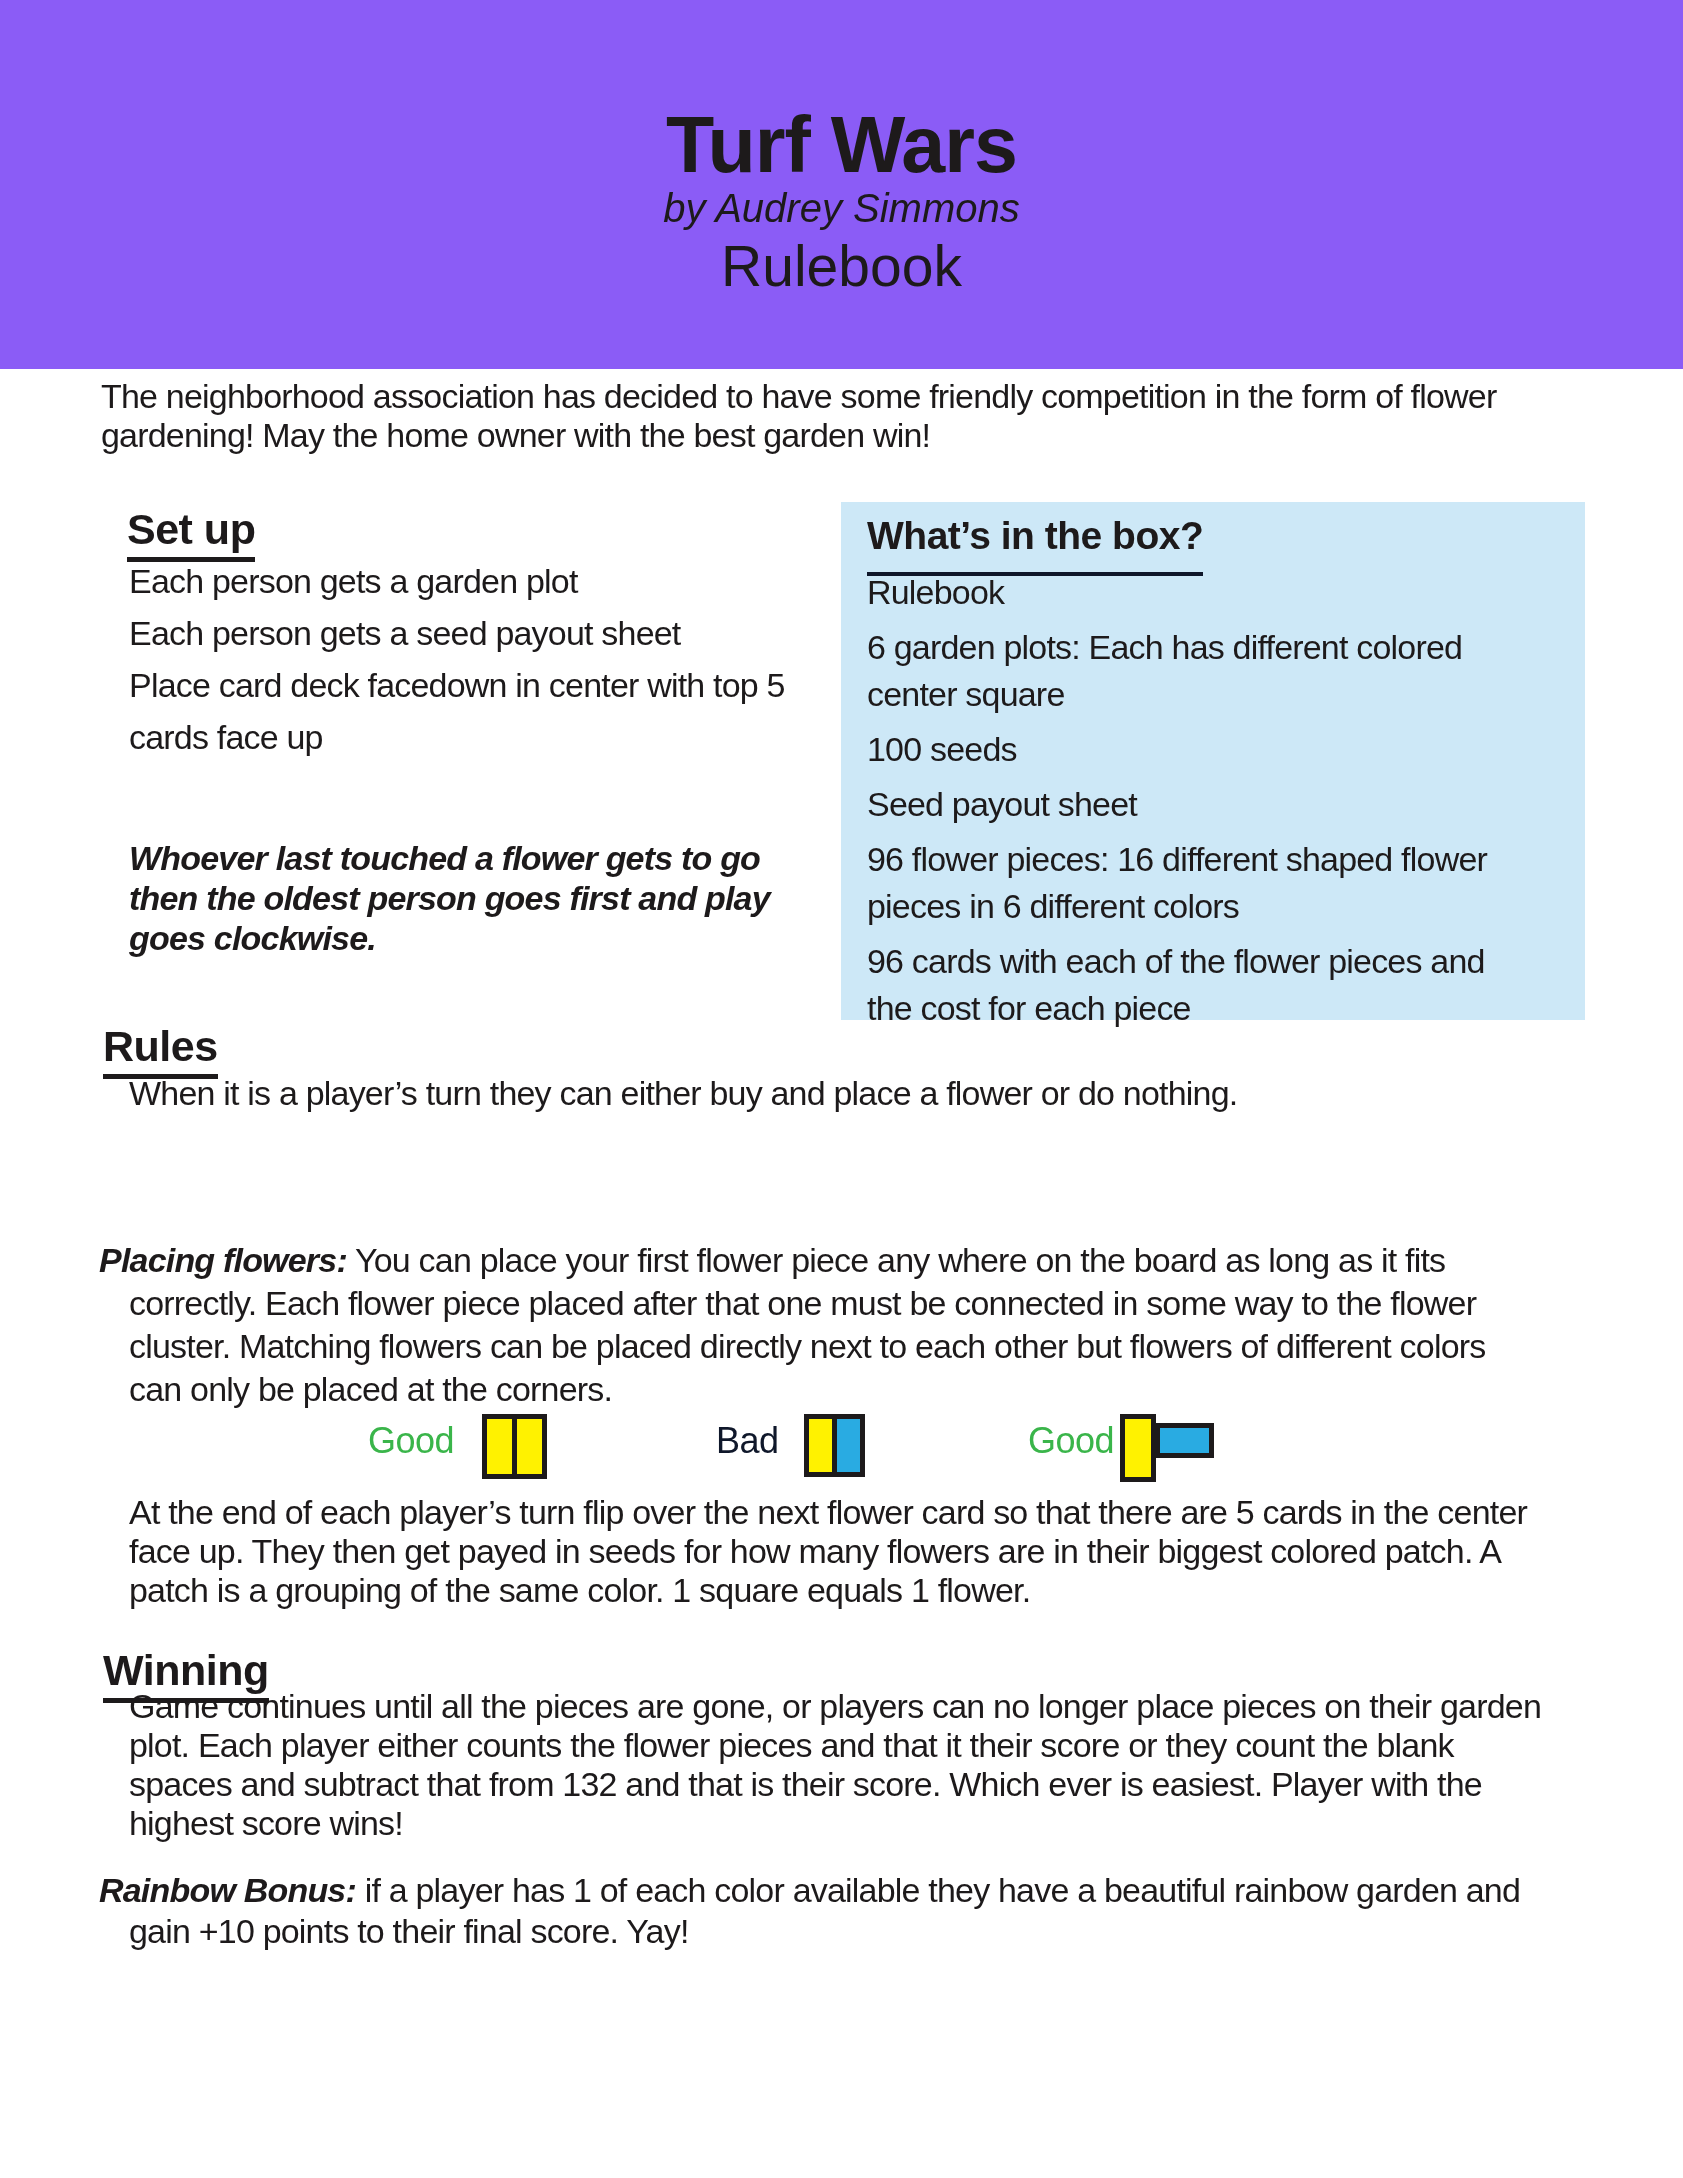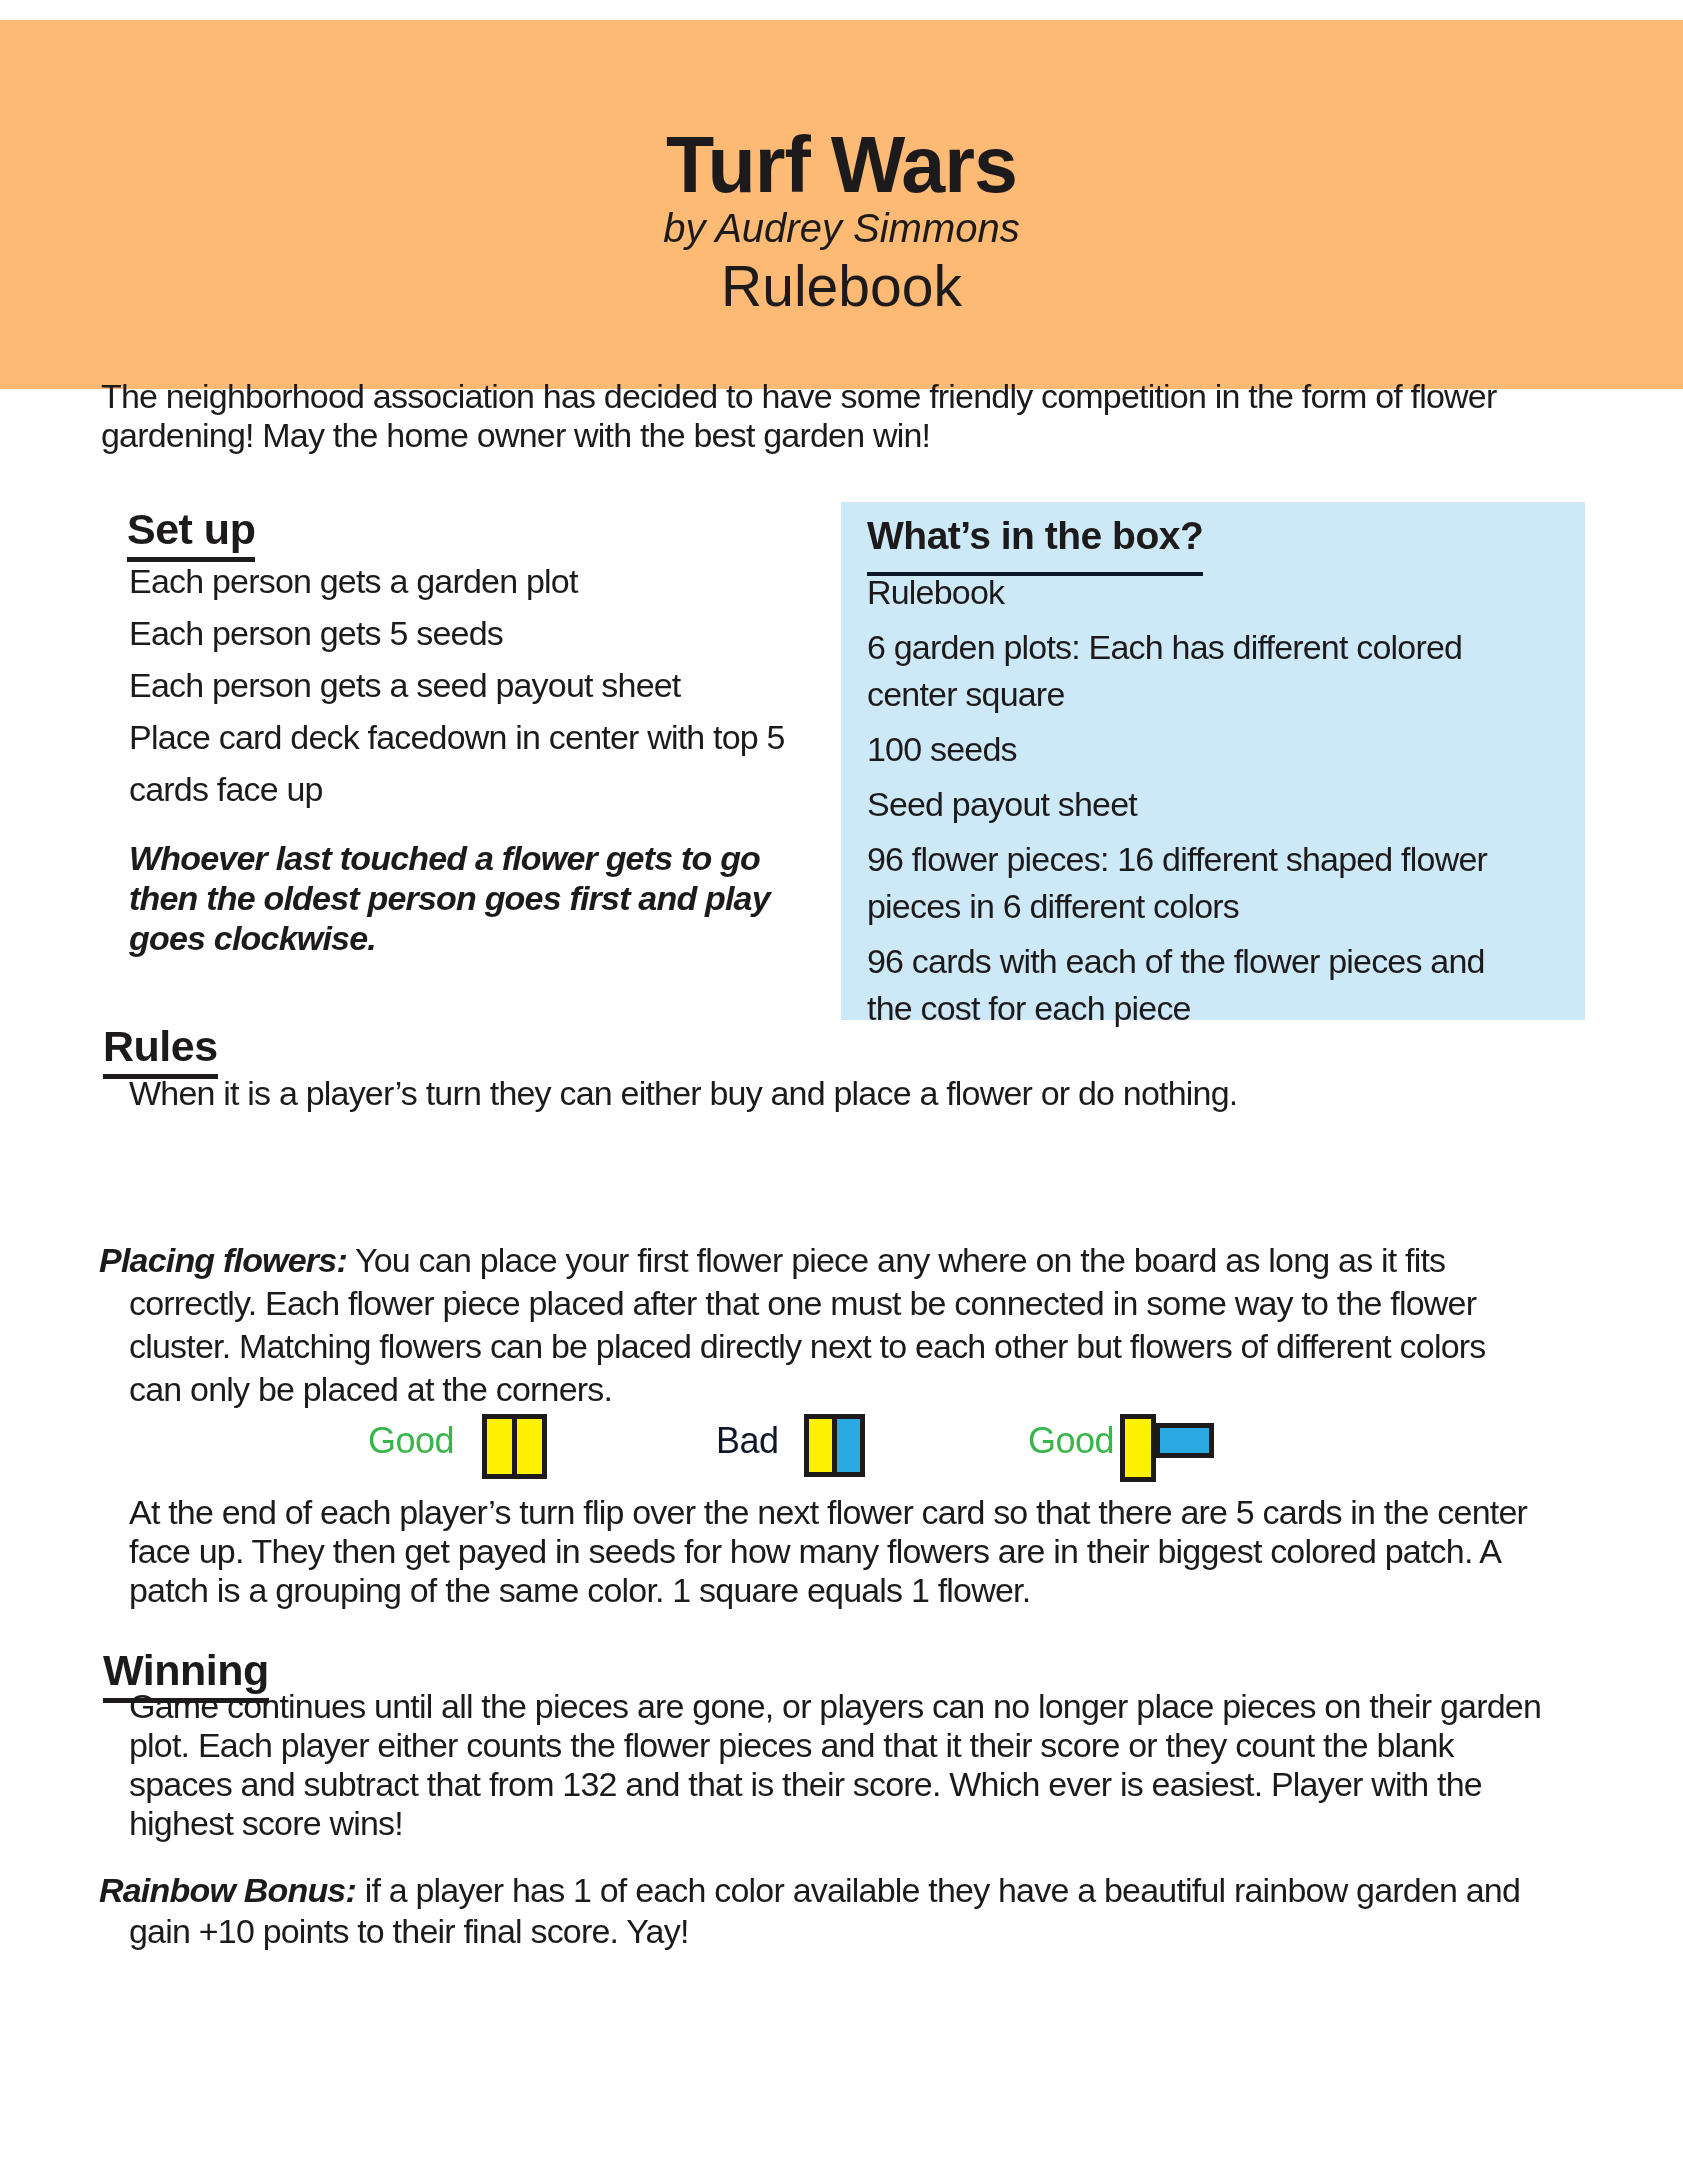--- a/index.html
+++ b/index.html
@@ -59,37 +59,36 @@
   .payout{left:129px;top:1493px;line-height:39px;}
   .winning-h{left:103px;top:1638px;margin-top:8px;}
   .winning-list{left:129px;top:1687px;line-height:39px;}
   .hang-rainbow{left:99px;top:1870px;line-height:41px;}
 </style>
 </head>
 <body>
 
 <div class="page">
 
-  <div class="abs banner" style="background-color: #fdba74; margin-top: 20px;">
+  <div class="abs banner" style="background-color: #8b5cf6;">
     <div class="title">Turf Wars</div>
     <div class="byline">by Audrey Simmons</div>
     <div class="subtitle">Rulebook</div>
   </div>
 
   <div class="abs intro t">
     <div>The neighborhood association has decided to have some friendly competition in the form of flower</div>
     <div>gardening! May the home owner with the best garden win!</div>
   </div>
 
   <div class="abs section-h setup-h">
     <span>Set up</span>
   </div>
   <div class="abs setup-list t">
     <div>Each person gets a garden plot</div>
-    <div>Each person gets 5 seeds</div>
     <div>Each person gets a seed payout sheet</div>
     <div>Place card deck facedown in center with top 5</div>
     <div>cards face up</div>
   </div>
   <div class="abs setup-note t">
     <div>Whoever last touched a flower gets to go</div>
     <div>then the oldest person goes first and play</div>
     <div>goes clockwise.</div>
   </div>
 

